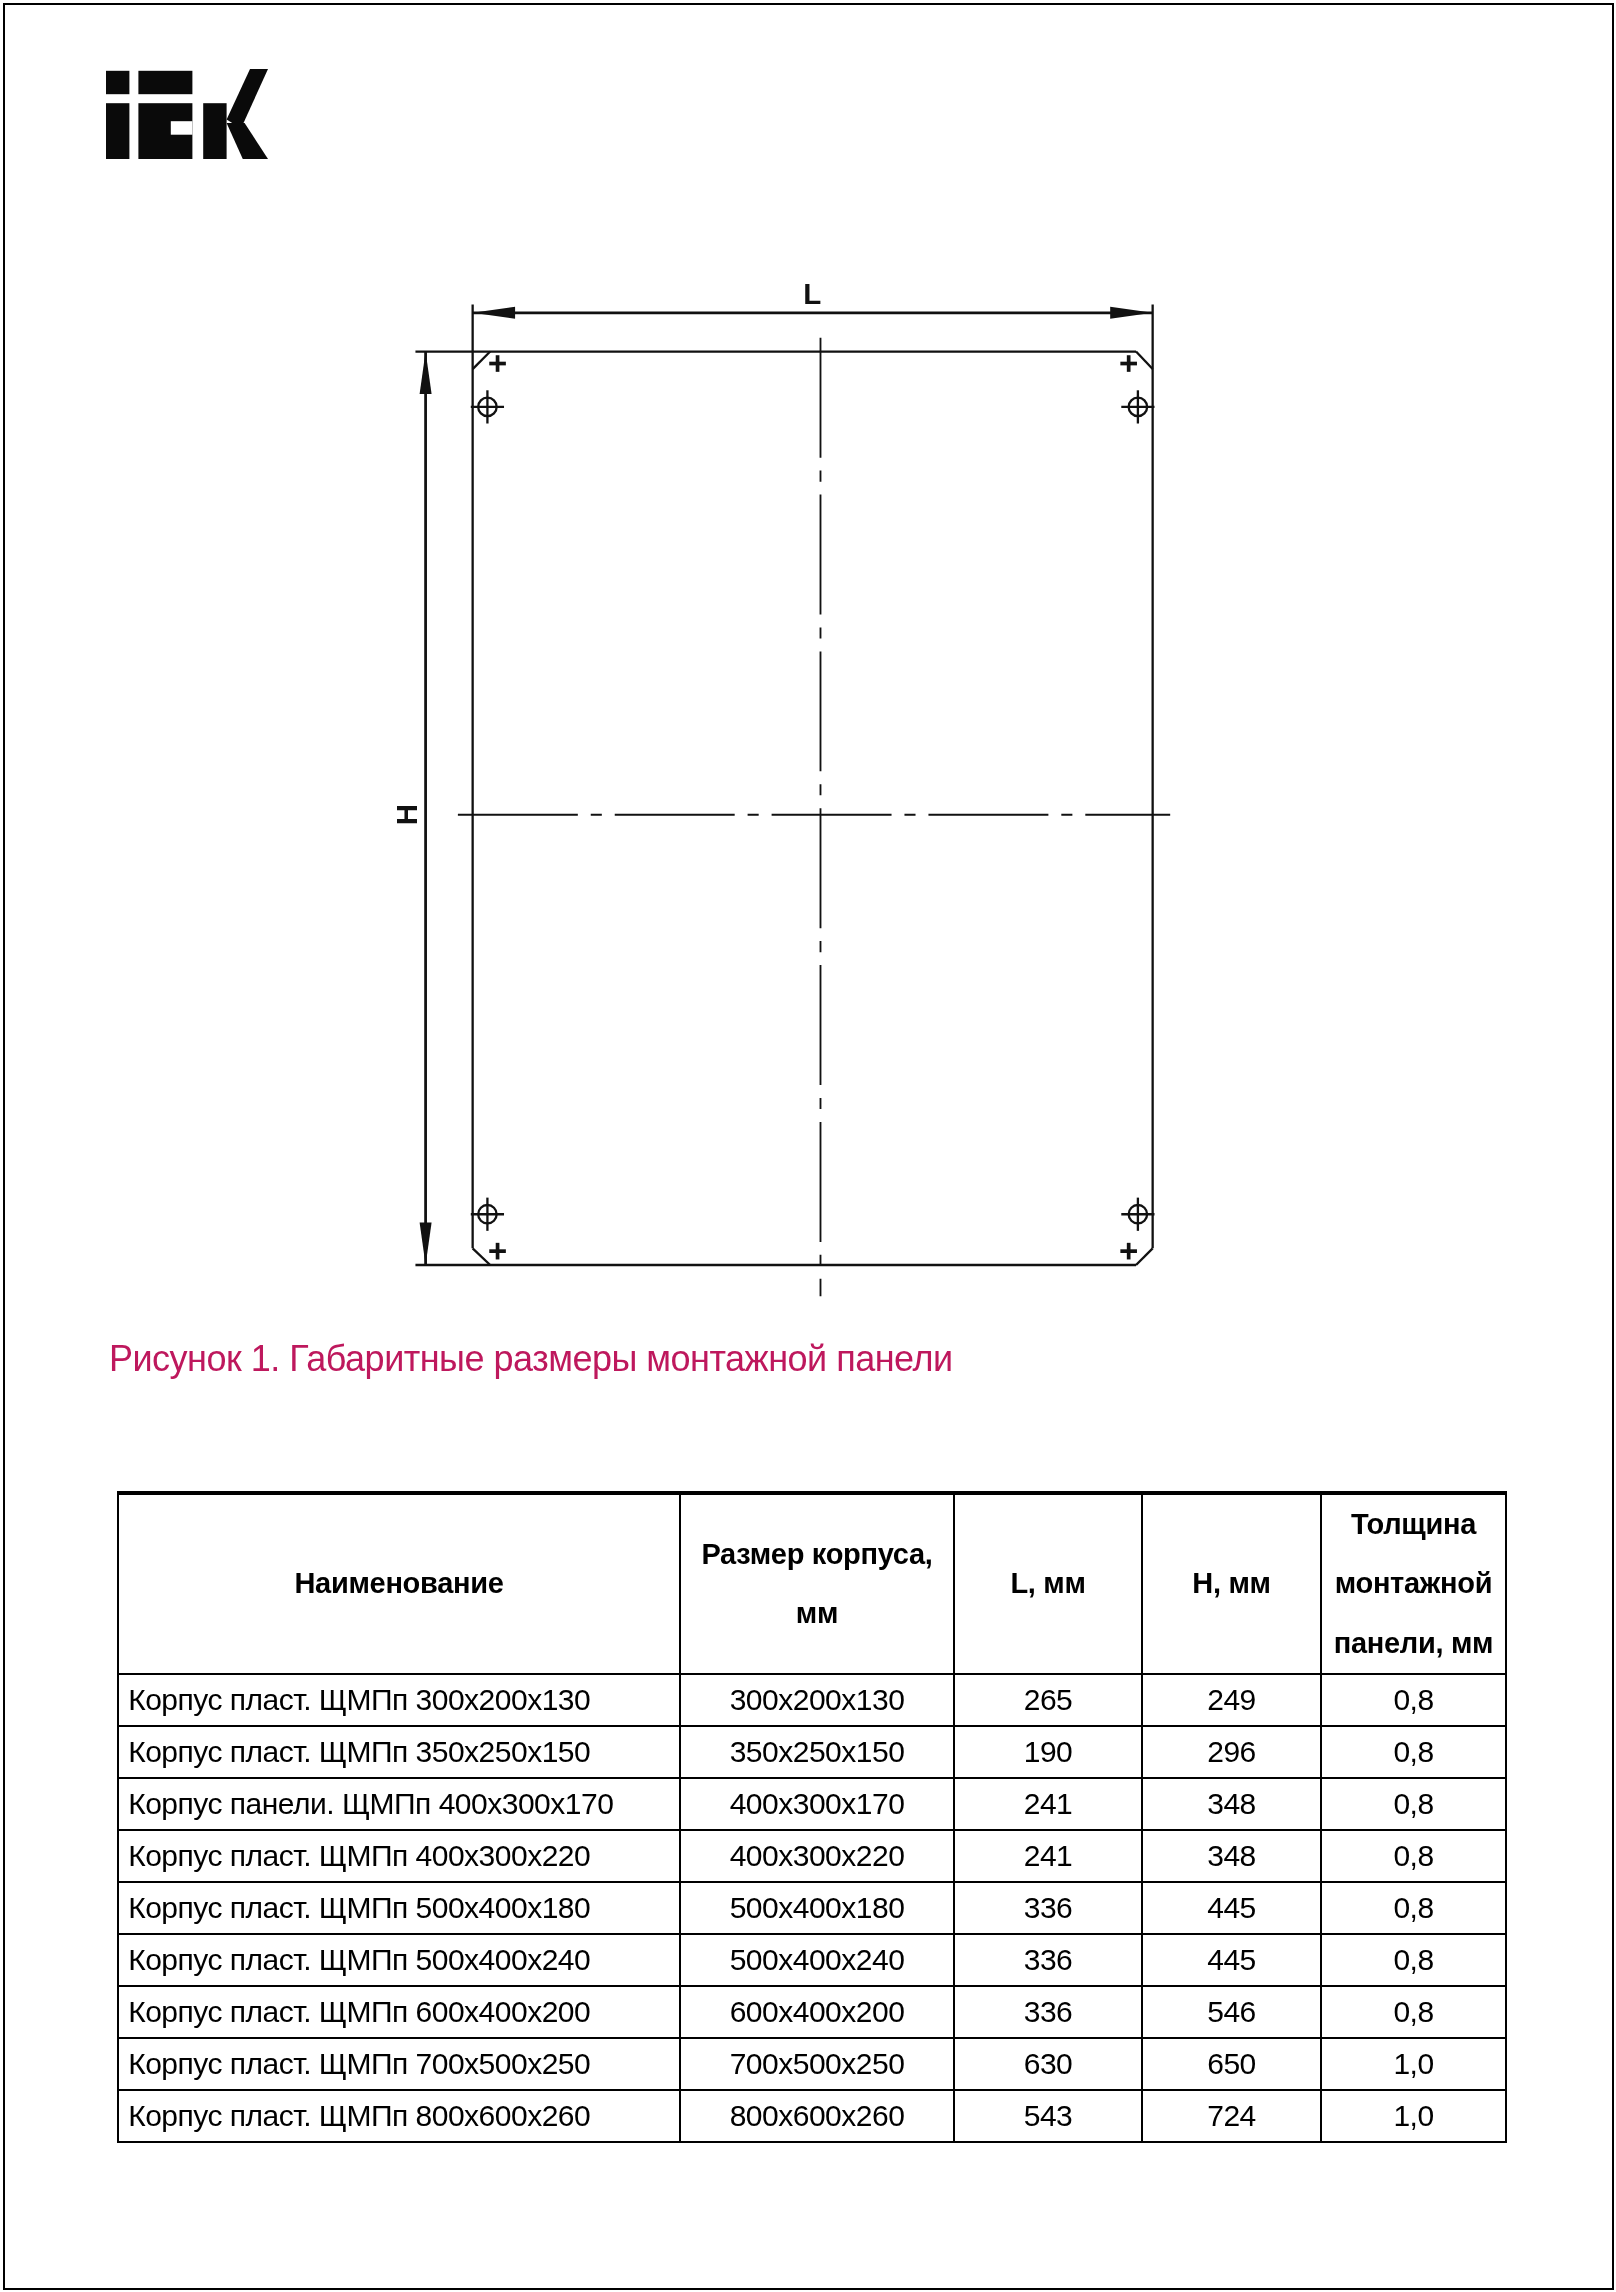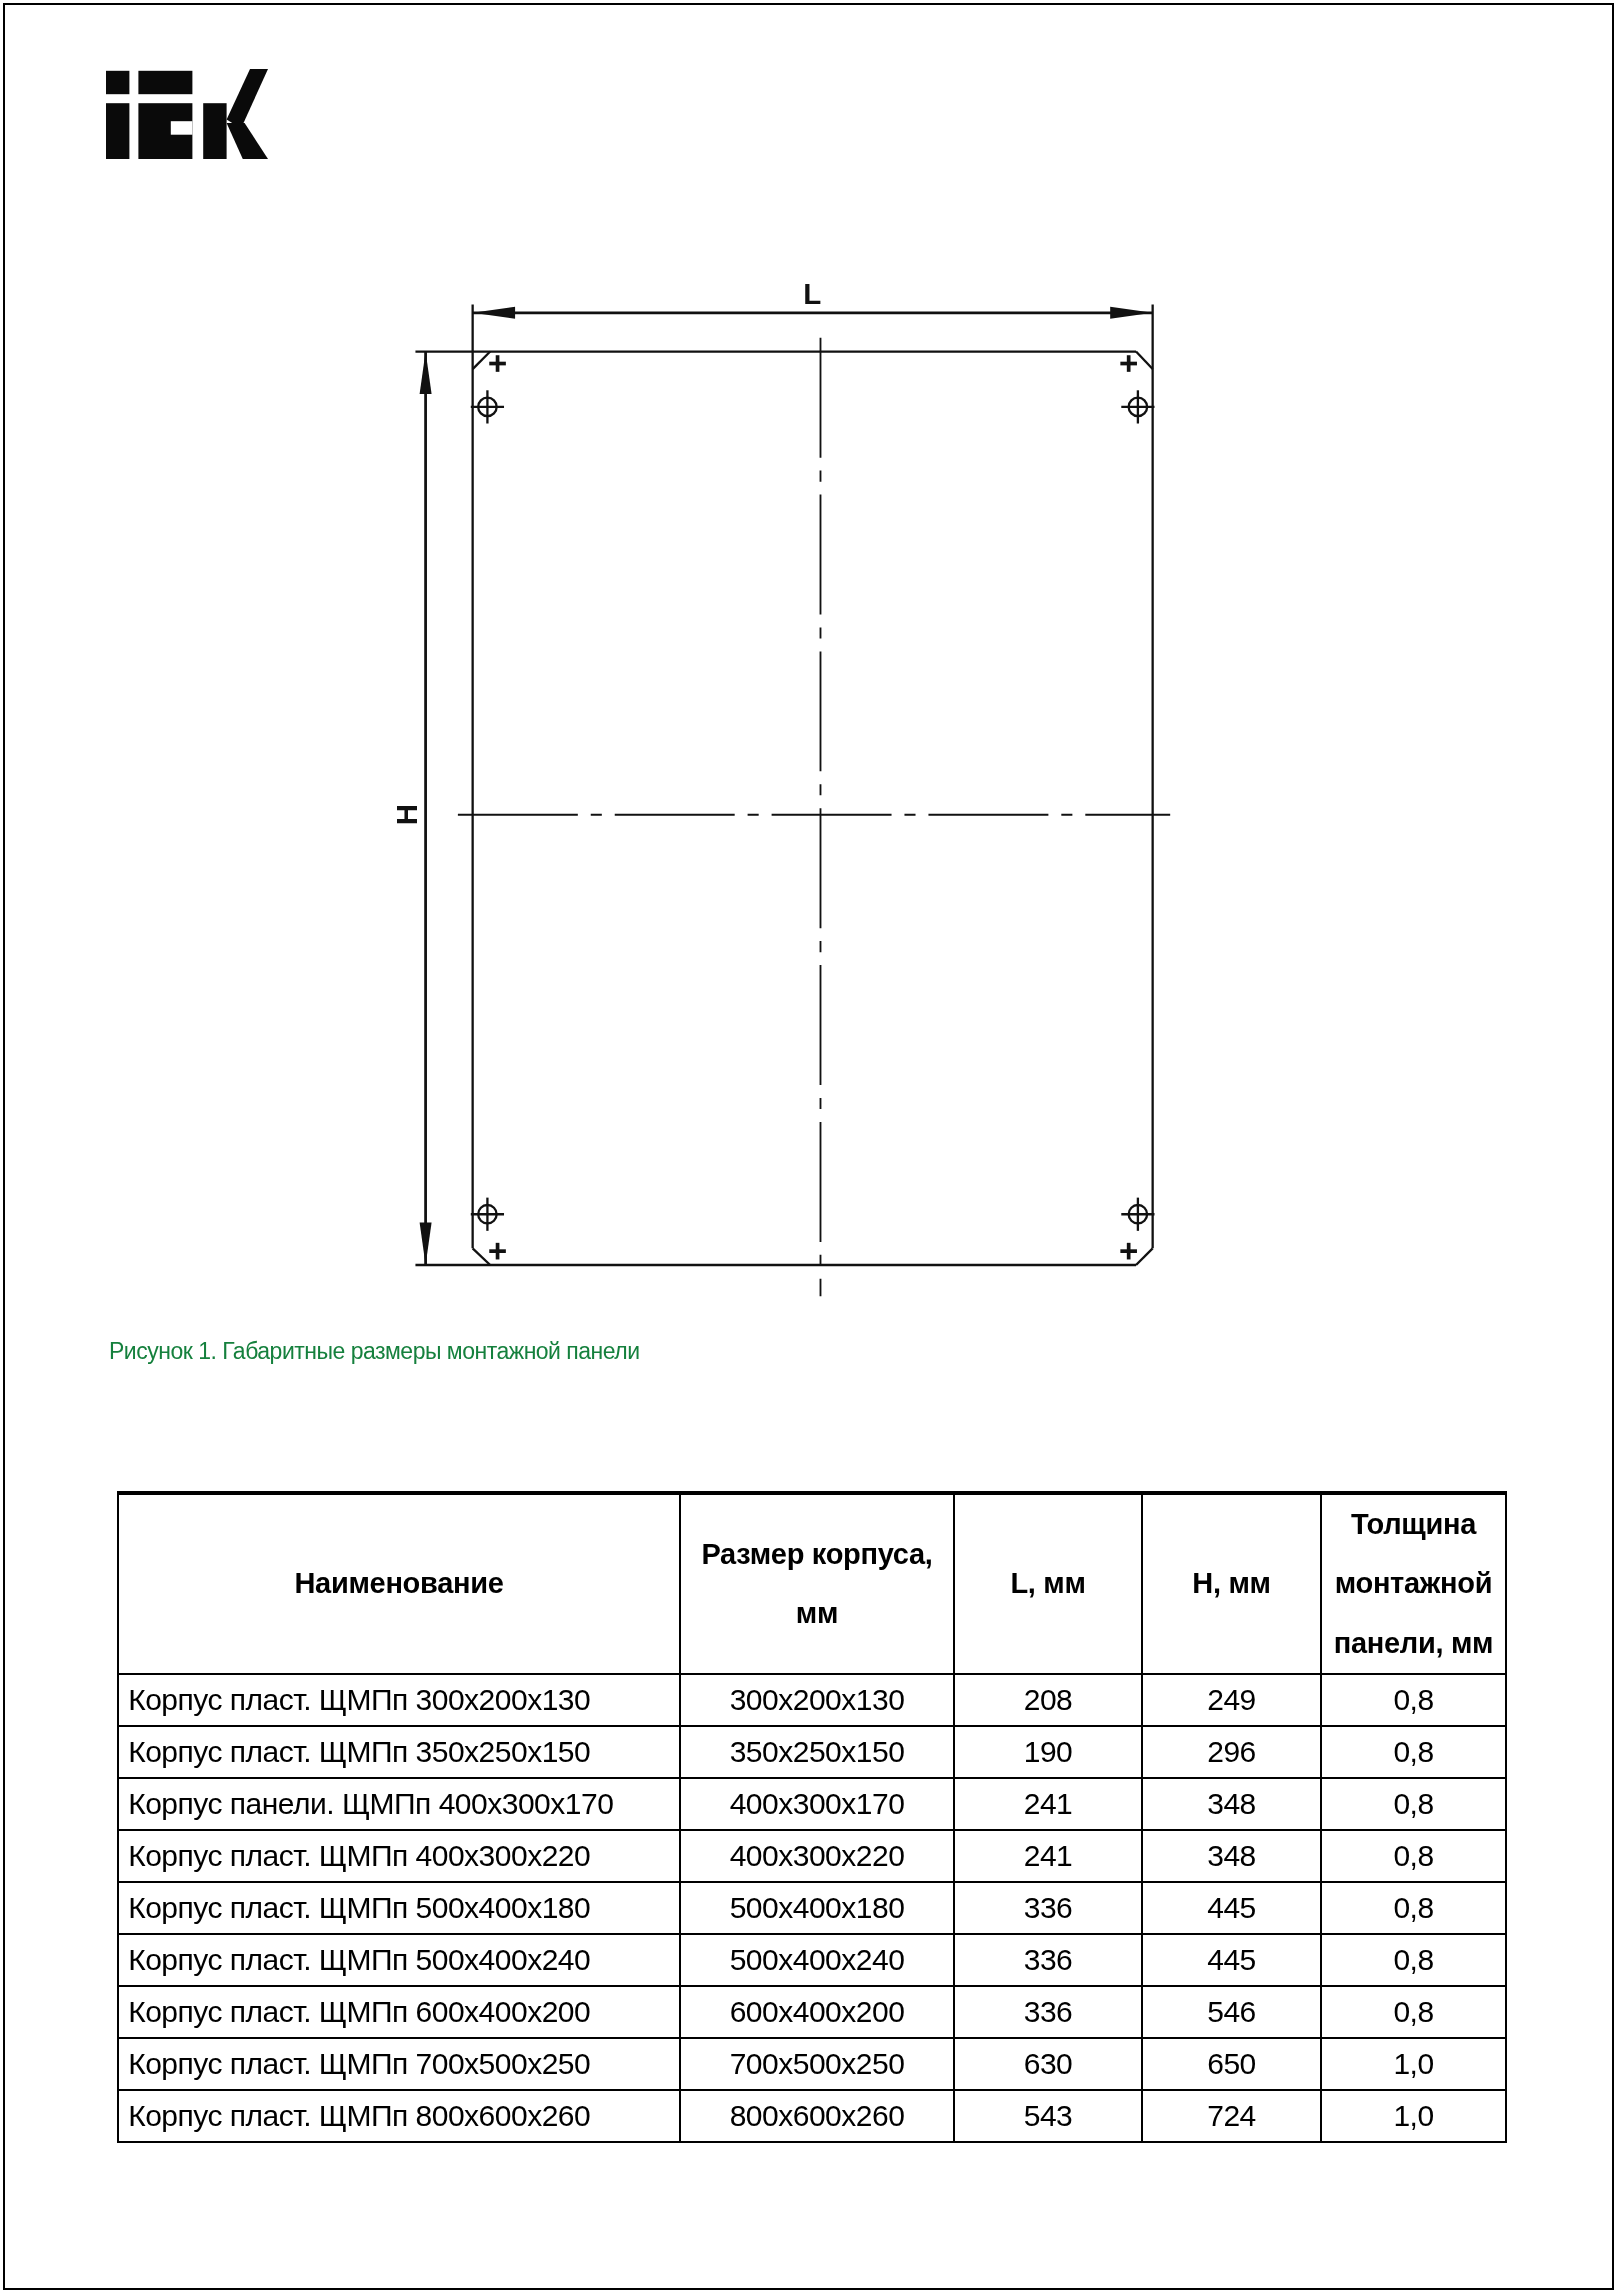--- a/index.html
+++ b/index.html
@@ -13,21 +13,21 @@
   }
   #page-frame{
     position:absolute;left:2.8px;top:2.8px;right:2.8px;bottom:2.8px;
     border:2.8px solid #000;
     pointer-events:none;
   }
   #logo{position:absolute;left:106px;top:69px;width:162px;height:90px;}
   #figure-svg{position:absolute;left:0;top:0;width:1617px;height:1384px;}
   #figure-caption{
     position:absolute;left:109px;top:1338px;width:831px;
-    font-size:23px;letter-spacing:-0.5px;color:#15803d;
+    font-size:36px;letter-spacing:-0.5px;color:#be185d;
     white-space:nowrap;
   }
   #spec-table{
     position:absolute;left:117px;top:1491px;
     border-collapse:collapse;table-layout:fixed;
     width:1388px;
   }
   #spec-table th,#spec-table td{
     border:2.8px solid #000;
     background:#fff;
@@ -159,21 +159,21 @@
         <th>Размер корпуса, мм</th>
         <th>L, мм</th>
         <th>Н, мм</th>
         <th>Толщина монтажной панели, мм</th>
       </tr>
     </thead>
     <tbody>
         <tr>
           <td class="name-col">Корпус пласт. ЩМПп 300х200х130</td>
           <td>300х200х130</td>
-          <td>208</td>
+          <td>265</td>
           <td>249</td>
           <td>0,8</td>
         </tr>
         <tr>
           <td class="name-col">Корпус пласт. ЩМПп 350х250х150</td>
           <td>350х250х150</td>
           <td>190</td>
           <td>296</td>
           <td>0,8</td>
         </tr>

